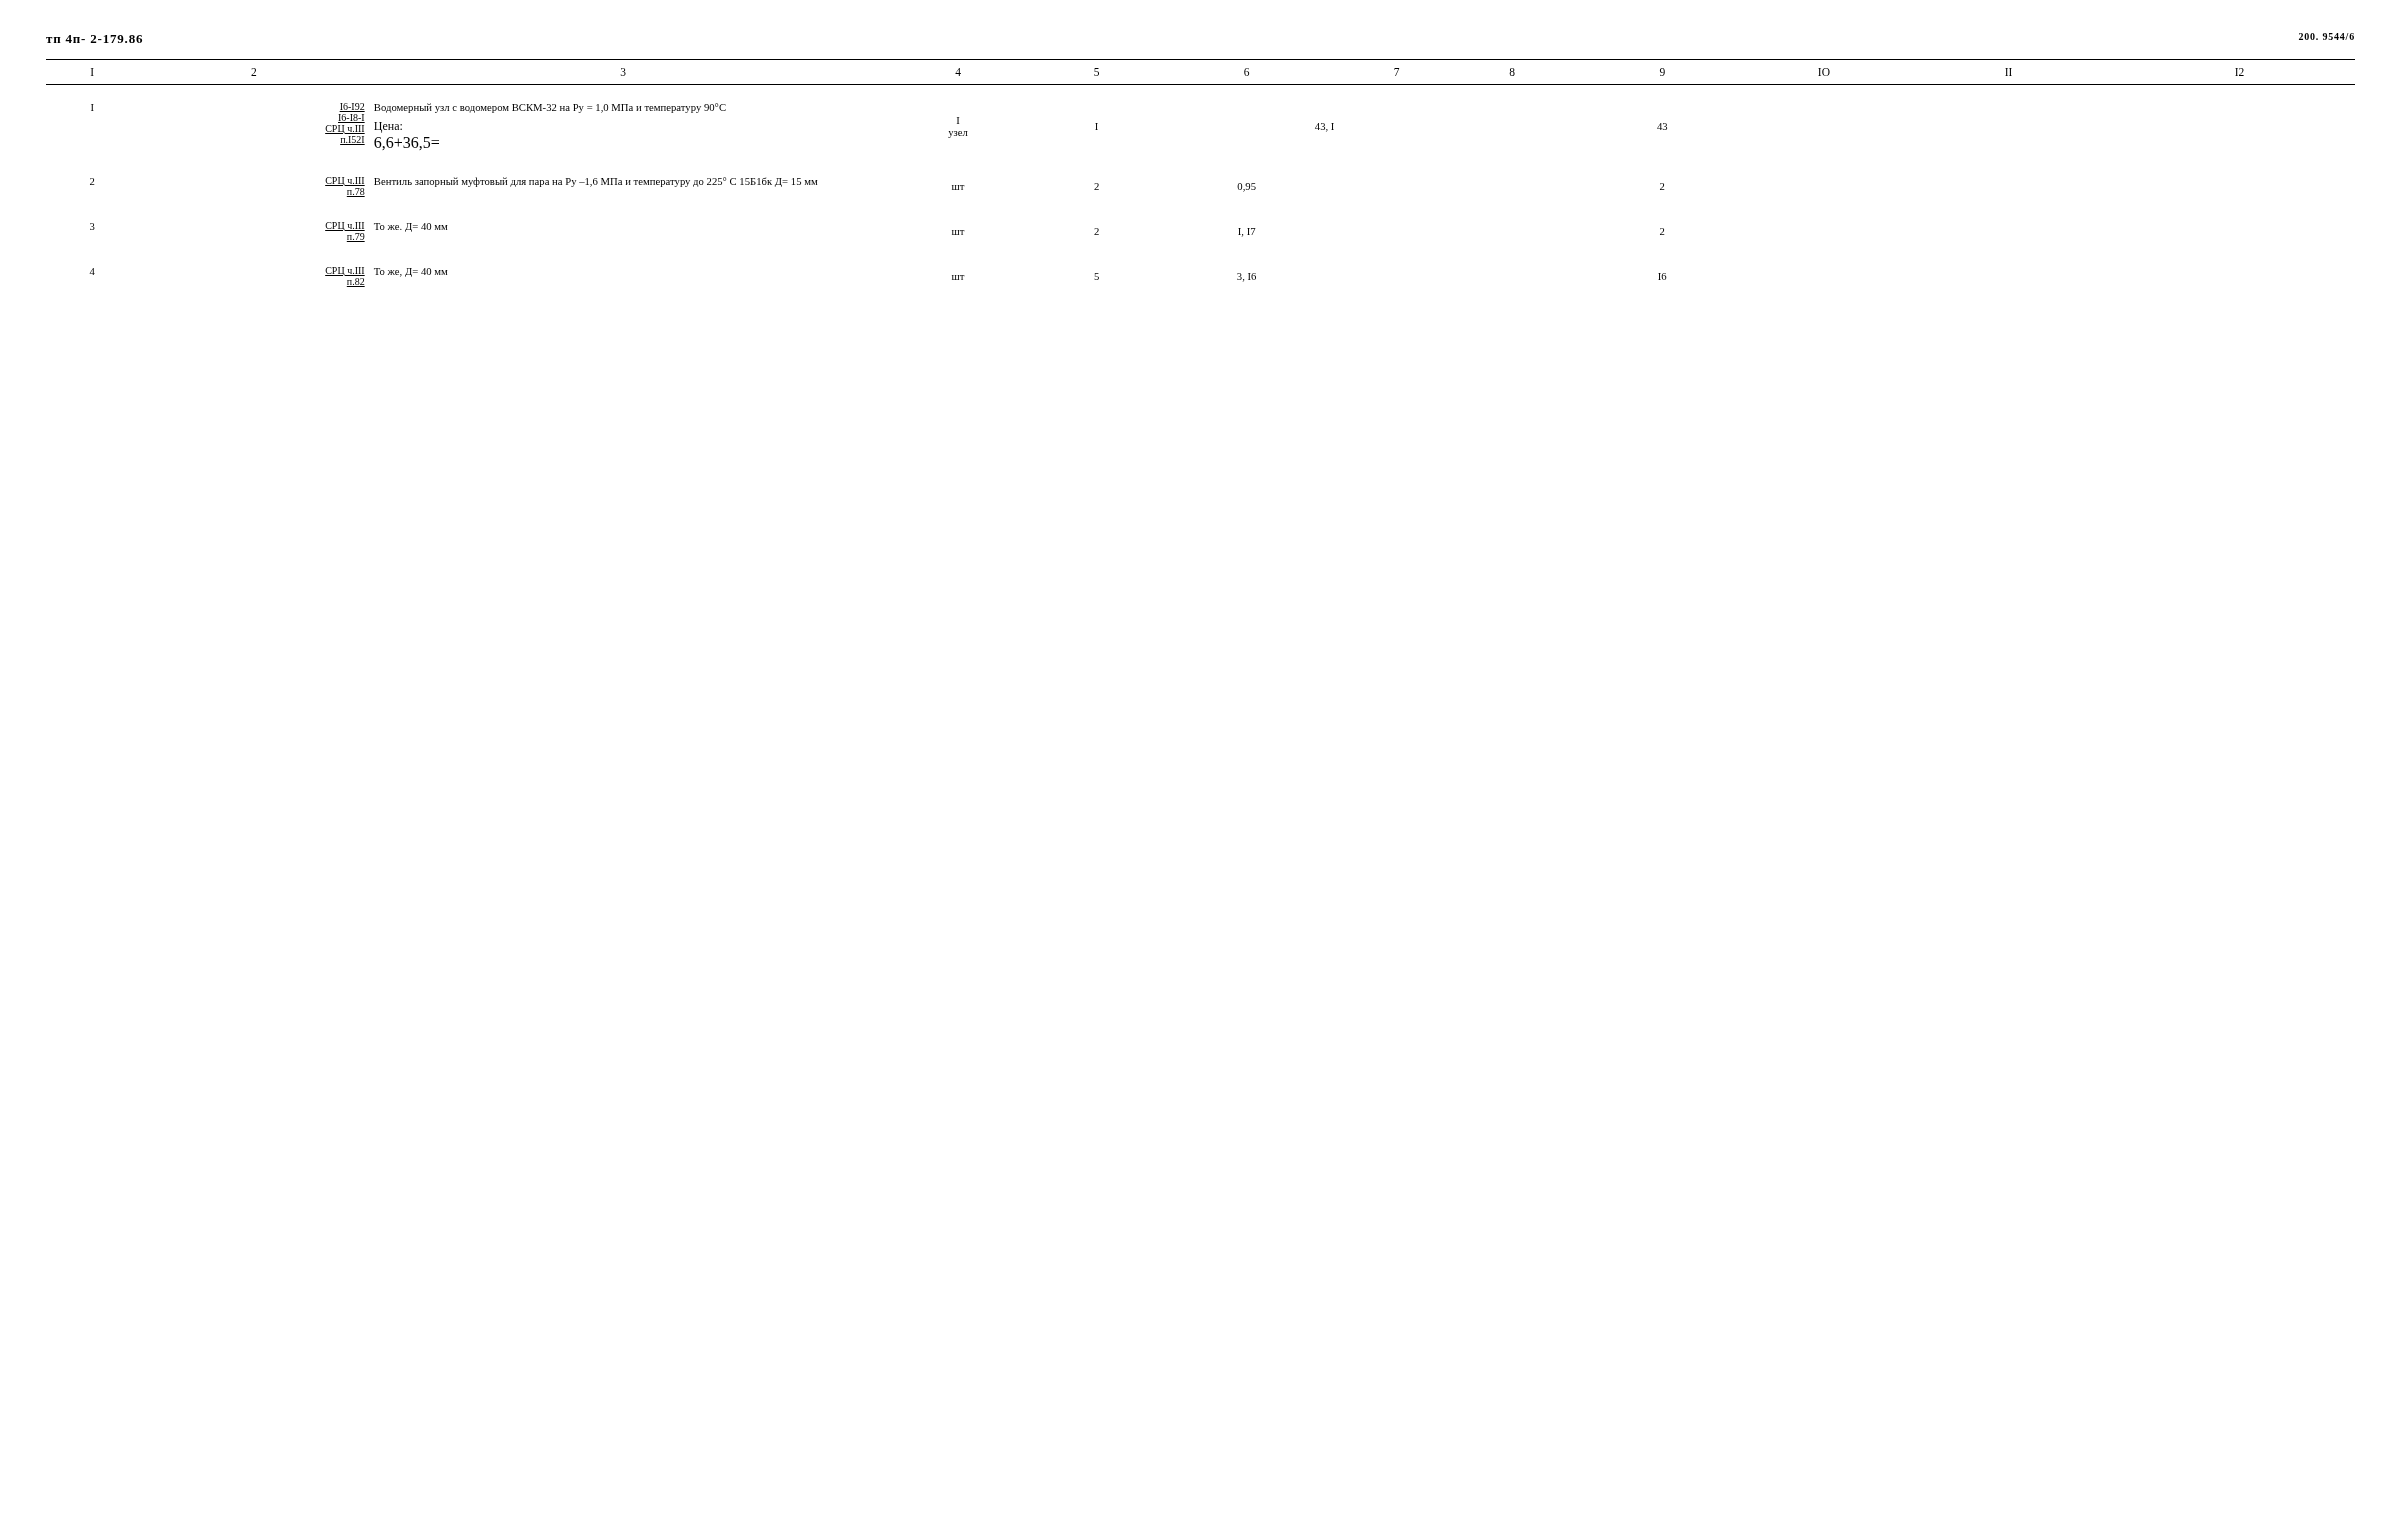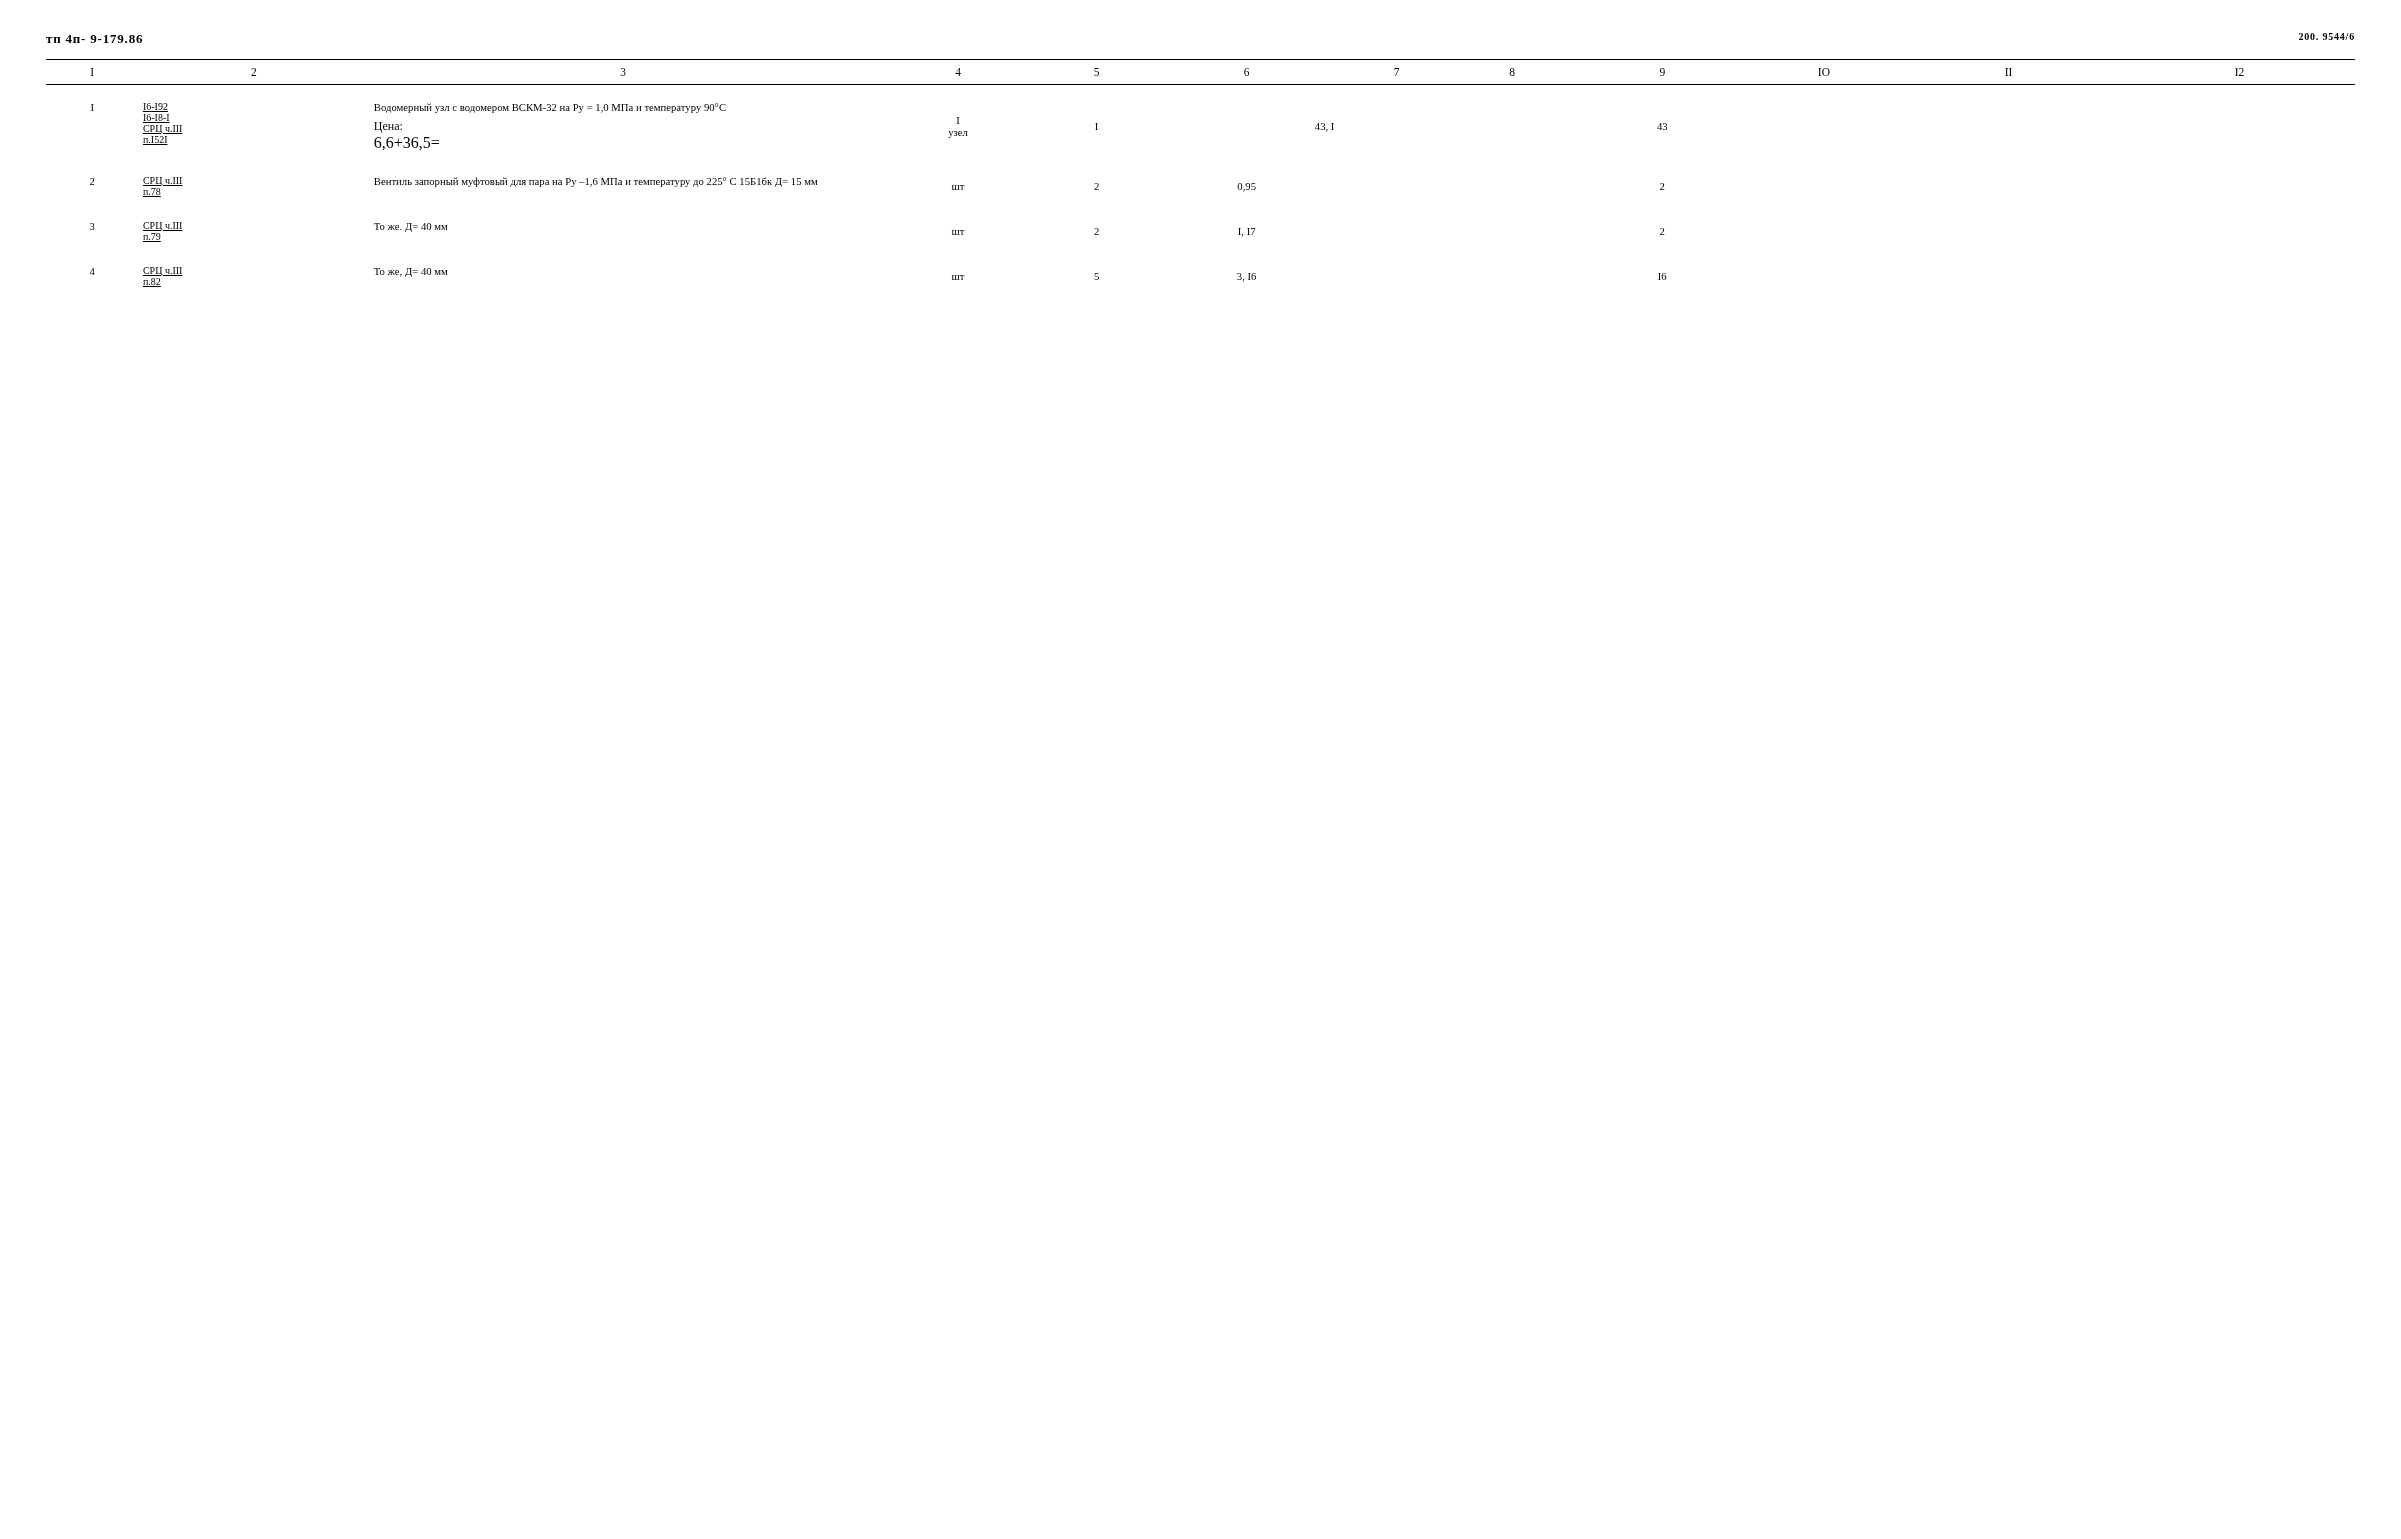--- a/index.html
+++ b/index.html
@@ -75,21 +75,21 @@
     .col-9  { width: 8%; }
     .col-10 { width: 6%; }
     .col-11 { width: 10%; }
     .col-12 { width: 10%; }
 
     .num-cell {
       text-align: center;
     }
 
     .ref-cell {
-      text-align: left;
+      text-align: right;
       text-decoration: underline;
       margin-top: 20px;
     }
 
     .desc-cell {
       text-align: left;
     }
 
     .unit-cell {
       text-align: center;
@@ -100,21 +100,21 @@
     }
 
     .separator-row td {
       padding: 3.1px 0;
     }
   </style>
 </head>
 <body>
 
 <div class="header">
-  <div class="header-left">тп 4п- 9-179.86</div>
+  <div class="header-left">тп 4п- 2-179.86</div>
   <div class="header-right">200. 9544/6</div>
 </div>
 
 <div class="table-container">
   <table>
     <colgroup>
       <col class="col-1">
       <col class="col-2">
       <col class="col-3">
       <col class="col-4">

